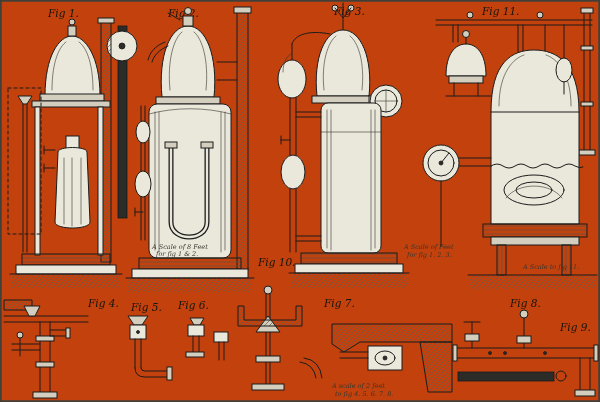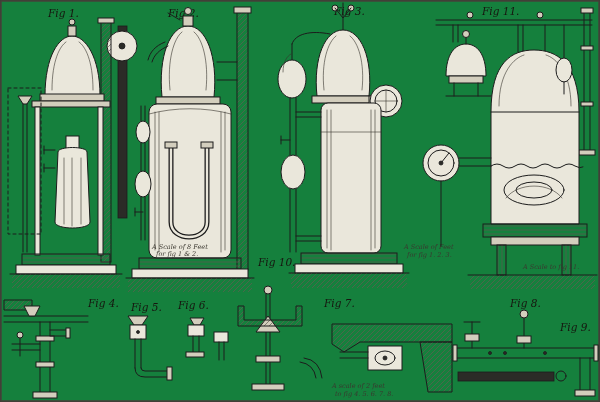--- a/index.html
+++ b/index.html
@@ -1,16 +1,16 @@
 <!DOCTYPE html>
 <html><head>
 <meta charset="utf-8">
 <style>
   html,body{margin:0;padding:0;background:#9a968c;font-family:"DejaVu Serif", serif;}
-  .plate{position:relative;width:600px;height:402px;background:#15803d;overflow:hidden;
+  .plate{position:relative;width:600px;height:402px;background:#c2410c;overflow:hidden;
          box-shadow:0 0 0 1px #3a3833 inset;}
   svg{display:block}
   .ink{stroke:#1c1c1c;fill:none;stroke-width:1;stroke-linecap:round}
   .inkthin{stroke:#35322c;fill:none;stroke-width:.6;stroke-linecap:round}
   .fillL{fill:#eae7db;stroke:#1c1c1c;stroke-width:1}
   .fillM{fill:#d3cebd;stroke:#1c1c1c;stroke-width:1}
   .dark{fill:#2b2b27;stroke:#1c1c1c;stroke-width:.8}
   .figlabel{font:italic 10.5px "DejaVu Serif", serif;fill:#17150f}
   .caption{font:italic 6.5px "DejaVu Serif", serif;fill:#3a372f}
 </style>

